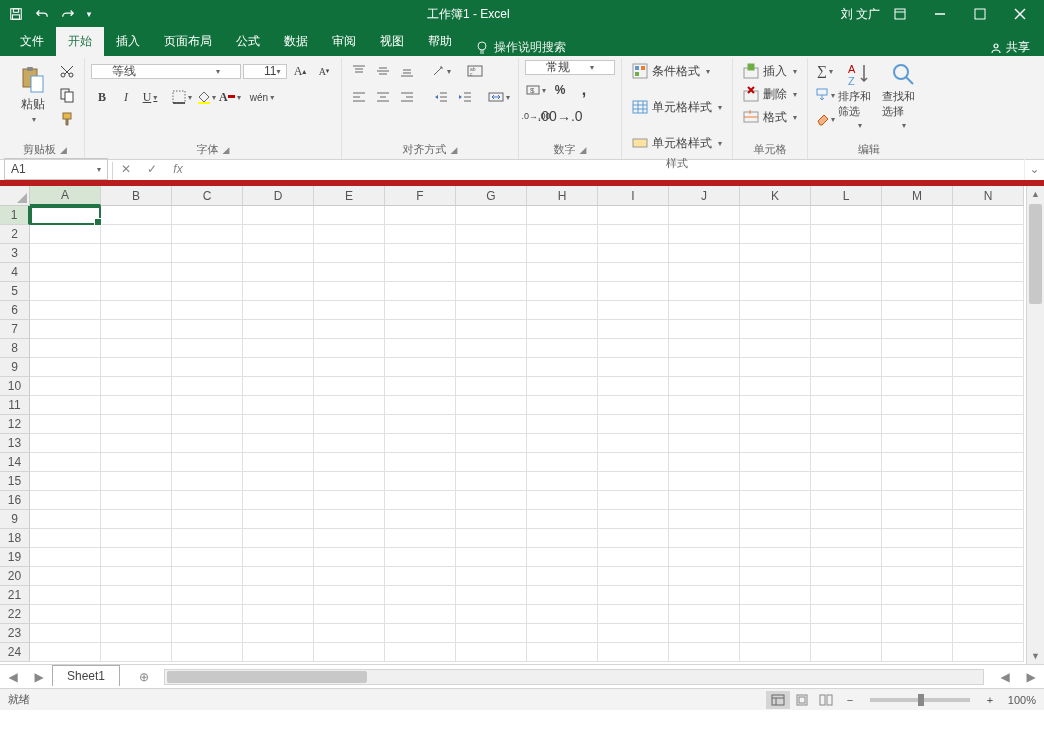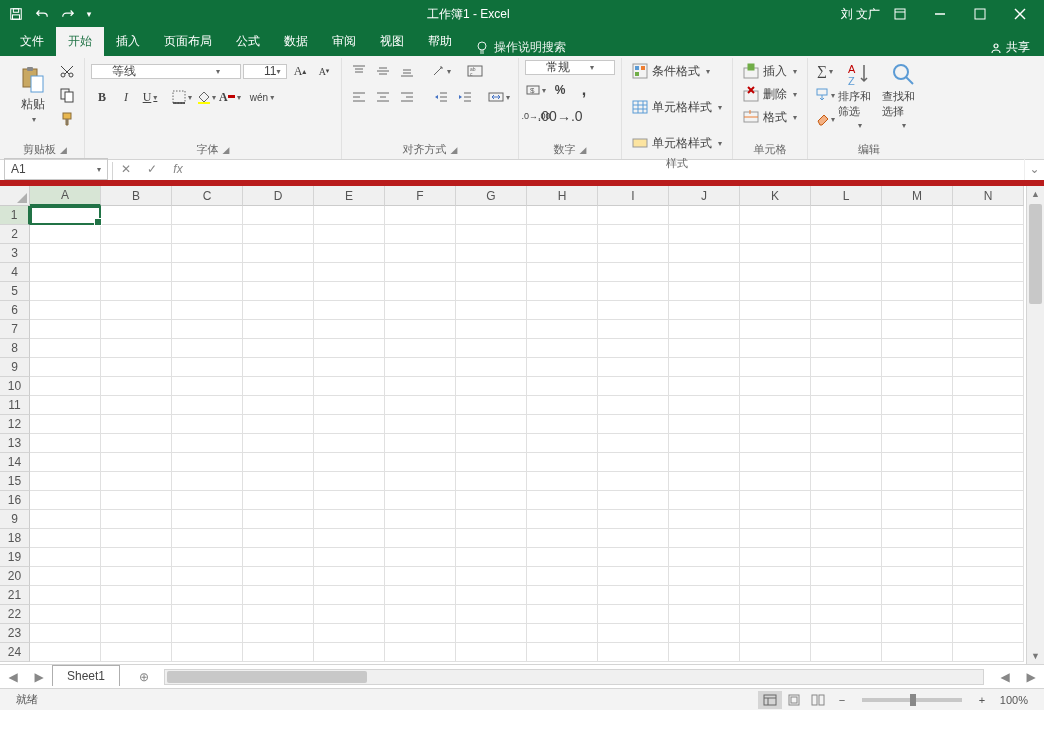--- a/index.html
+++ b/index.html
@@ -53,21 +53,21 @@
 .sel-cell::after{content:"";position:absolute;right:-3px;bottom:-3px;width:6px;height:6px;background:#217346;border:1px solid #fff}
 .vscroll{width:18px;background:#f0f0f0;border-left:1px solid #d4d4d4;position:relative}
 .vscroll .thumb{position:absolute;top:18px;left:2px;right:2px;height:100px;background:#c8c8c8;border-radius:2px}
 .sb-arrow{position:absolute;left:0;right:0;height:16px;display:flex;align-items:center;justify-content:center;color:#777;font-size:9px}
 .sheettabs{height:24px;background:#fff;border-top:1px solid #d4d4d4;display:flex;align-items:center}
 .nav-btn{width:26px;height:22px;display:flex;align-items:center;justify-content:center;color:#888}
 .stab{padding:3px 14px;border:1px solid #aeaeae;border-bottom:none;background:#fff;font-size:12px;position:relative;top:-1px}
 .addsheet{width:24px;height:22px;display:flex;align-items:center;justify-content:center;color:#888;margin-left:12px}
 .hscroll{flex:1;margin:0 8px;height:16px;background:#f0f0f0;border:1px solid #d4d4d4;position:relative}
 .hscroll .thumb{position:absolute;left:2px;top:1px;bottom:1px;width:200px;background:#c8c8c8;border-radius:2px}
-.statusbar{height:22px;background:#f3f3f3;border-top:1px solid #d4d4d4;display:flex;align-items:center;padding:0 16px;font-size:11px;color:#555}
+.statusbar{height:22px;background:#f3f3f3;border-top:1px solid #d4d4d4;display:flex;align-items:center;padding:0 8px;font-size:11px;color:#555}
 .status-right{margin-left:auto;display:flex;align-items:center;gap:0}
 .view-btn{width:24px;height:18px;display:flex;align-items:center;justify-content:center;border:1px solid transparent}
 .view-btn.active{background:#d5d5d5}
 .zoom-slider{width:100px;height:4px;background:#c8c8c8;margin:0 8px;position:relative}
 .zoom-slider .zthumb{position:absolute;left:48px;top:-4px;width:6px;height:12px;background:#888}
 svg{display:block}
 </style>
 </head>
 <body>
 

